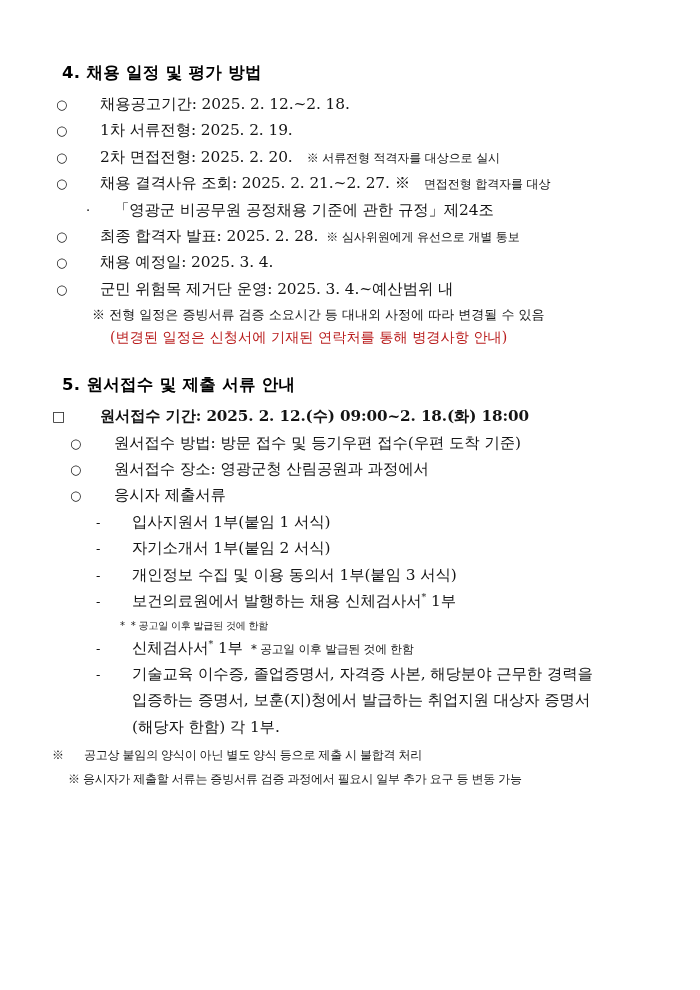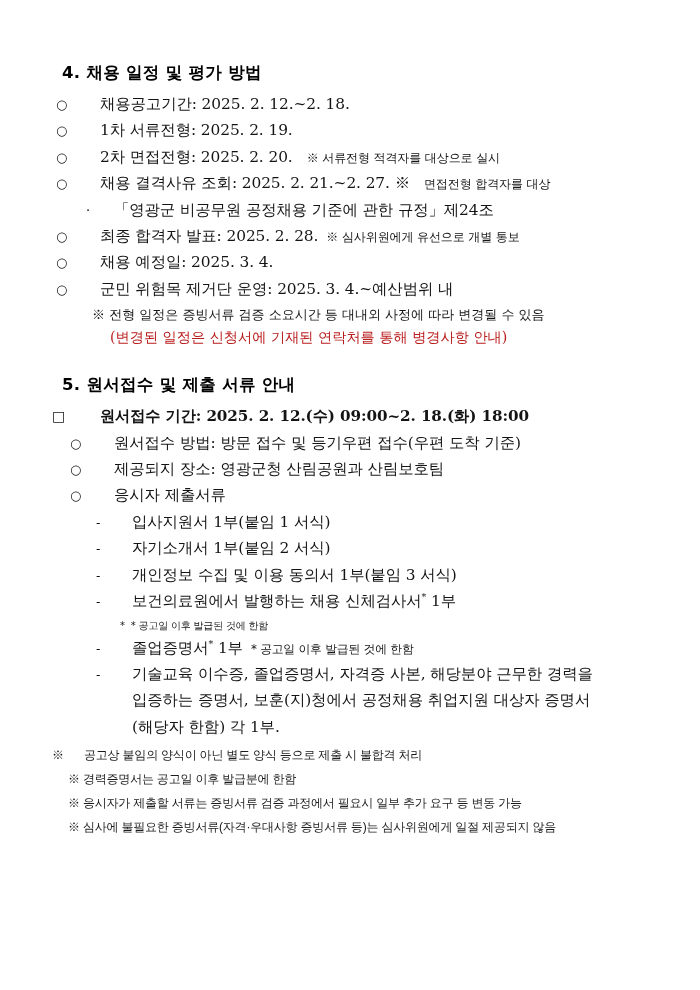--- a/index.html
+++ b/index.html
@@ -226,21 +226,21 @@
 
     <p class="line lv-square">
       <span class="bullet sq">□</span><span>원서접수 기간: 2025. 2. 12.(수) 09:00~2. 18.(화) 18:00</span>
     </p>
 
     <p class="line lv-circle" style="margin-left:30px;">
       <span class="bullet">○</span><span>원서접수 방법: 방문 접수 및 등기우편 접수(우편 도착 기준)</span>
     </p>
 
     <p class="line lv-circle" style="margin-left:30px;">
-      <span class="bullet">○</span><span>제공되지 장소: 영광군청 산림공원과 산림보호팀</span>
+      <span class="bullet">○</span><span>원서접수 장소: 영광군청 산림공원과 과정에서</span>
     </p>
 
     <p class="line lv-circle" style="margin-left:30px;">
       <span class="bullet">○</span><span>응시자 제출서류</span>
     </p>
 
     <p class="line lv-dash">
       <span class="bullet dash">-</span><span>입사지원서 1부(붙임 1 서식)</span>
     </p>
 
@@ -254,38 +254,32 @@
 
     <p class="line lv-dash">
       <span class="bullet dash">-</span><span>보건의료원에서 발행하는 채용 신체검사서</span><sup class="ast-sup">*</sup><span> 1부</span>
     </p>
 
     <p class="subnote">
       <span class="ast">*</span><span style="margin-left:2px;">* 공고일 이후 발급된 것에 한함</span>
     </p>
 
     <p class="line lv-dash">
-      <span class="bullet dash">-</span><span>졸업증명서</span><sup class="ast-sup">*</sup><span> 1부</span><span class="sp-mid"></span><span class="tail-note">* 공고일 이후 발급된 것에 한함</span>
+      <span class="bullet dash">-</span><span>신체검사서</span><sup class="ast-sup">*</sup><span> 1부</span><span class="sp-mid"></span><span class="tail-note">* 공고일 이후 발급된 것에 한함</span>
     </p>
 
     <p class="line lv-dash">
       <span class="bullet dash">-</span><span>기술교육 이수증, 졸업증명서, 자격증 사본, 해당분야 근무한 경력을</span>
     </p>
-    <p class="cont">입증하는 증명서, 보훈(지)청에서 공정채용 취업지원 대상자 증명서</p>
+    <p class="cont">입증하는 증명서, 보훈(지)청에서 발급하는 취업지원 대상자 증명서</p>
     <p class="cont">(해당자 한함) 각 1부.</p>
 
     <div class="block-gap-sm"></div>
 
     <p class="foot">
       <span class="mk">※</span><span style="margin-left:-16px; padding-left:16px;">공고상 붙임의 양식이 아닌 별도 양식 등으로 제출 시 불합격 처리</span>
     </p>
     <p class="foot">
-      <span>※ 경력증명서는 공고일 이후 발급분에 한함</span>
-    </p>
-    <p class="foot">
       <span>※ 응시자가 제출할 서류는 증빙서류 검증 과정에서 필요시 일부 추가 요구 등 변동 가능</span>
     </p>
-    <p class="foot">
-      <span>※ 심사에 불필요한 증빙서류(자격·우대사항 증빙서류 등)는 심사위원에게 일절 제공되지 않음</span>
-    </p>
   </div>
 
 </div>
 
 </body></html>

